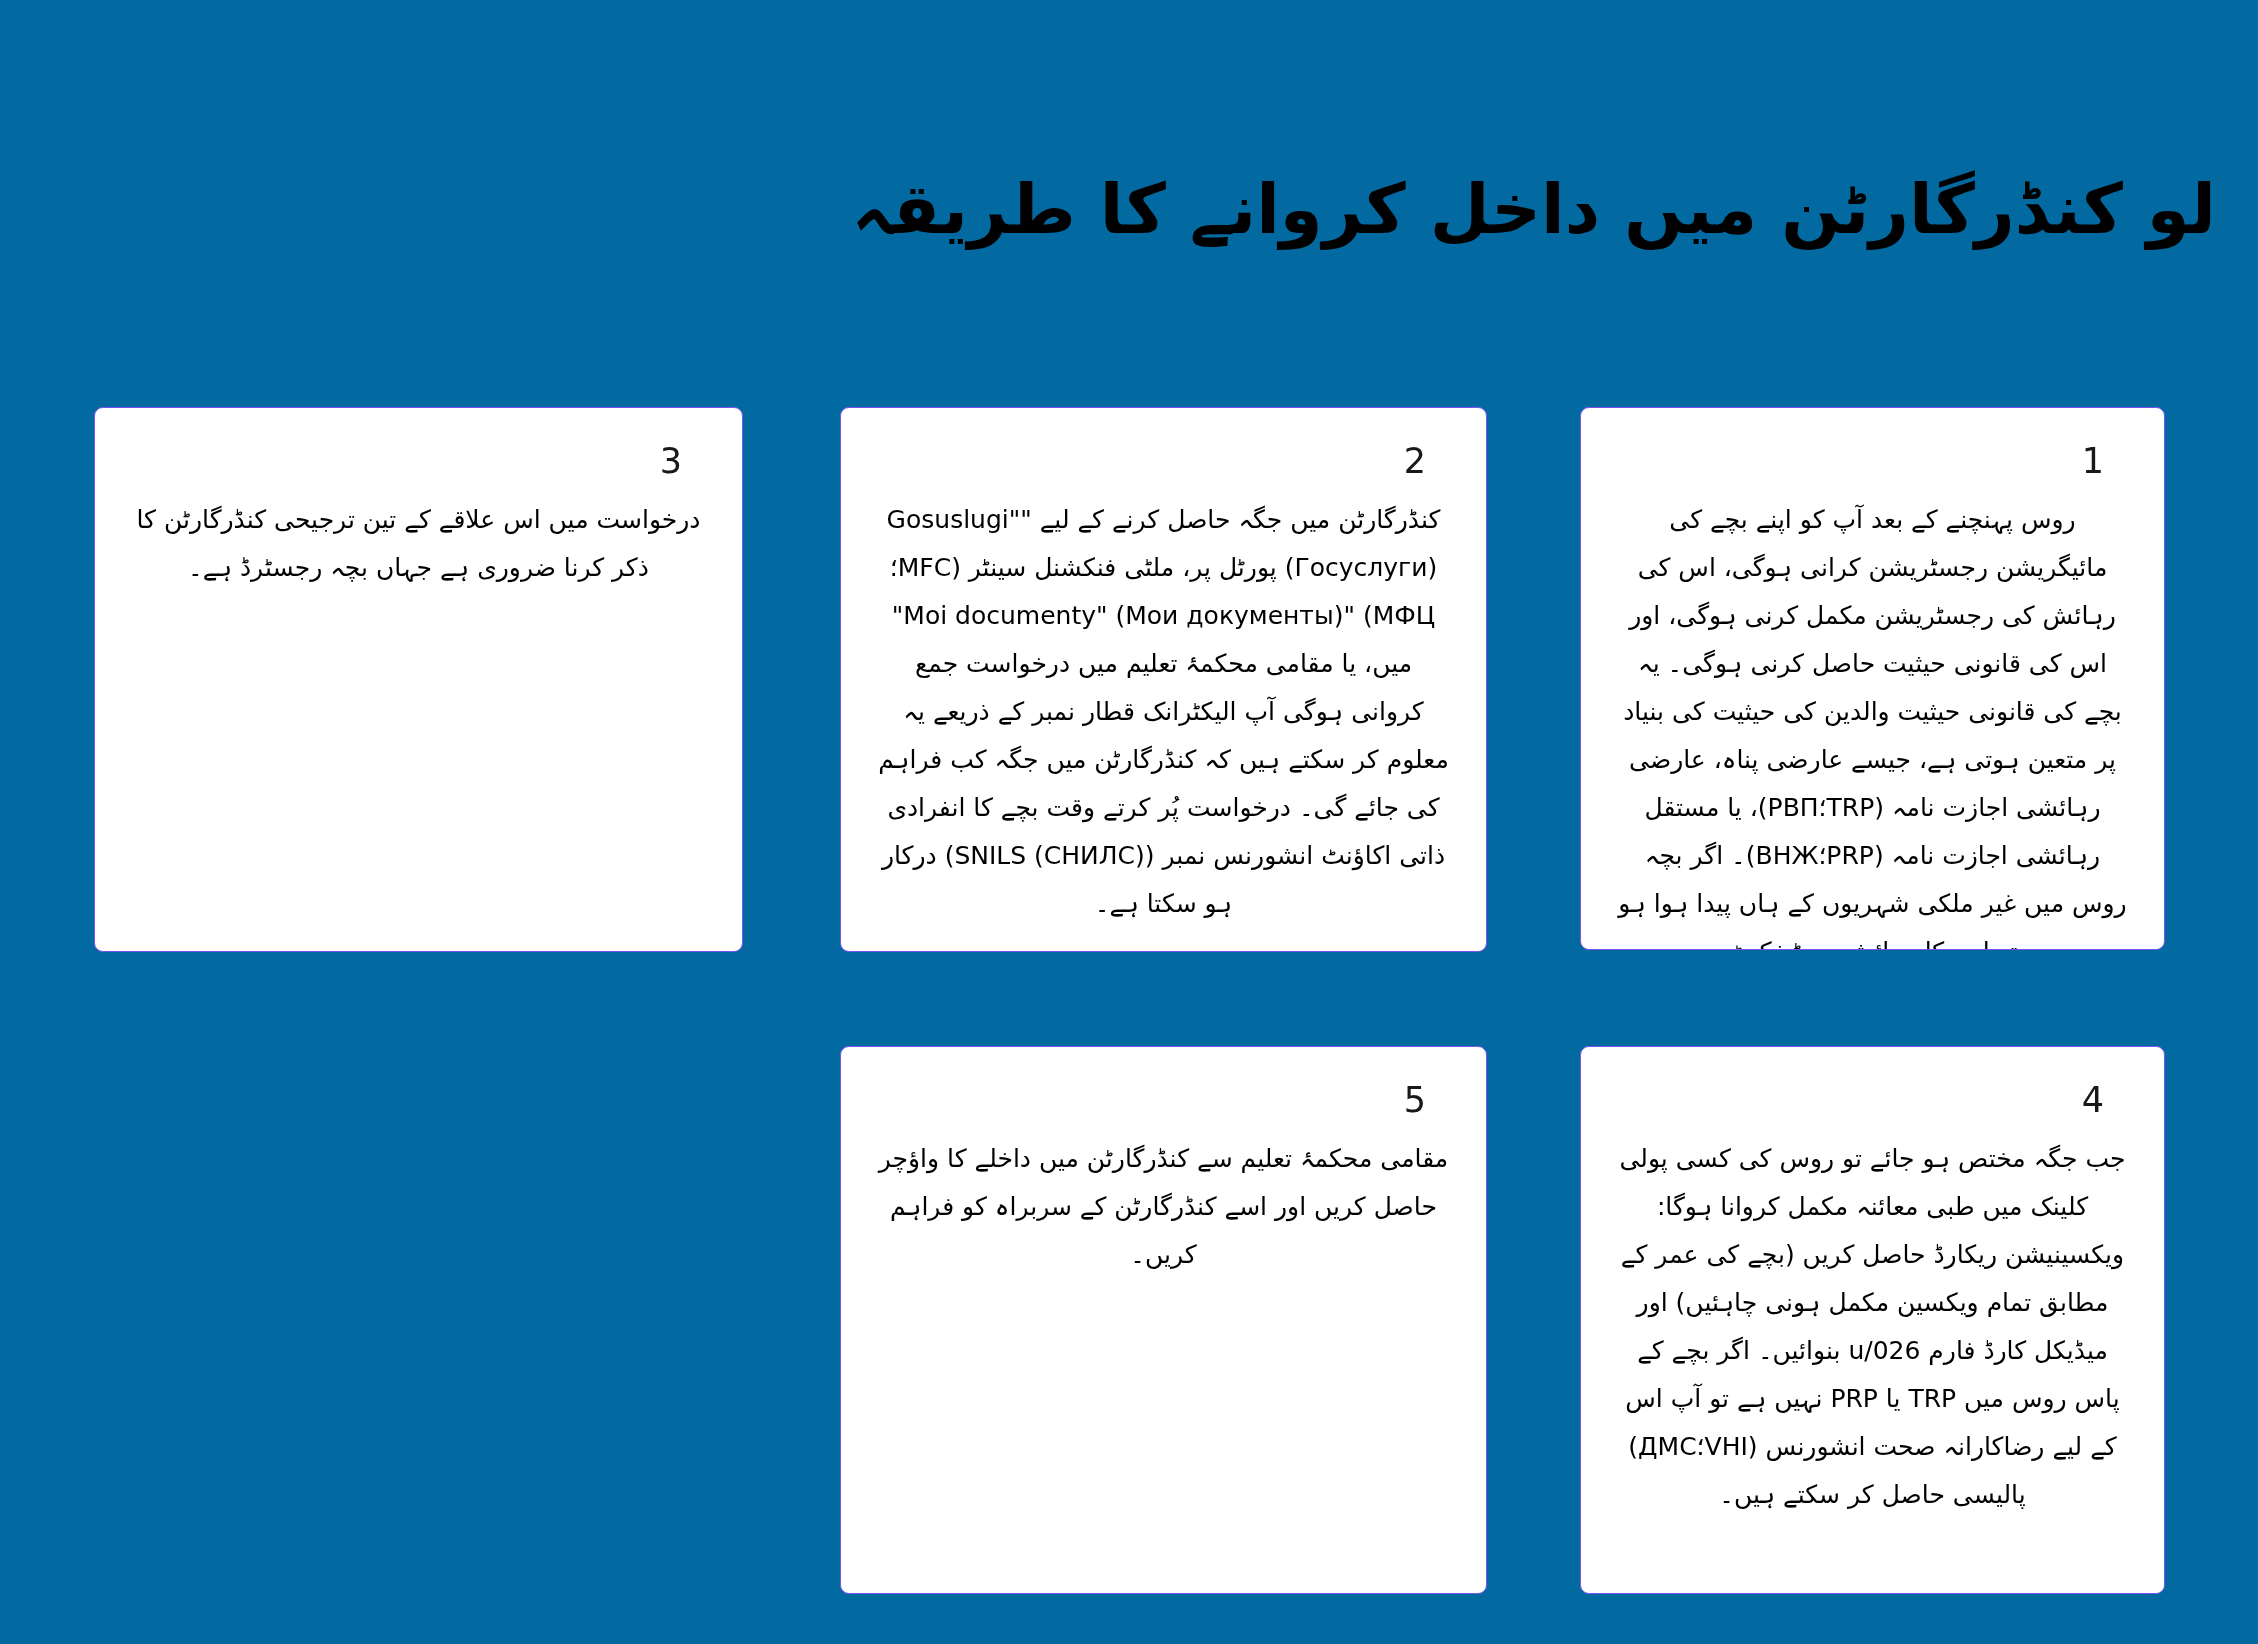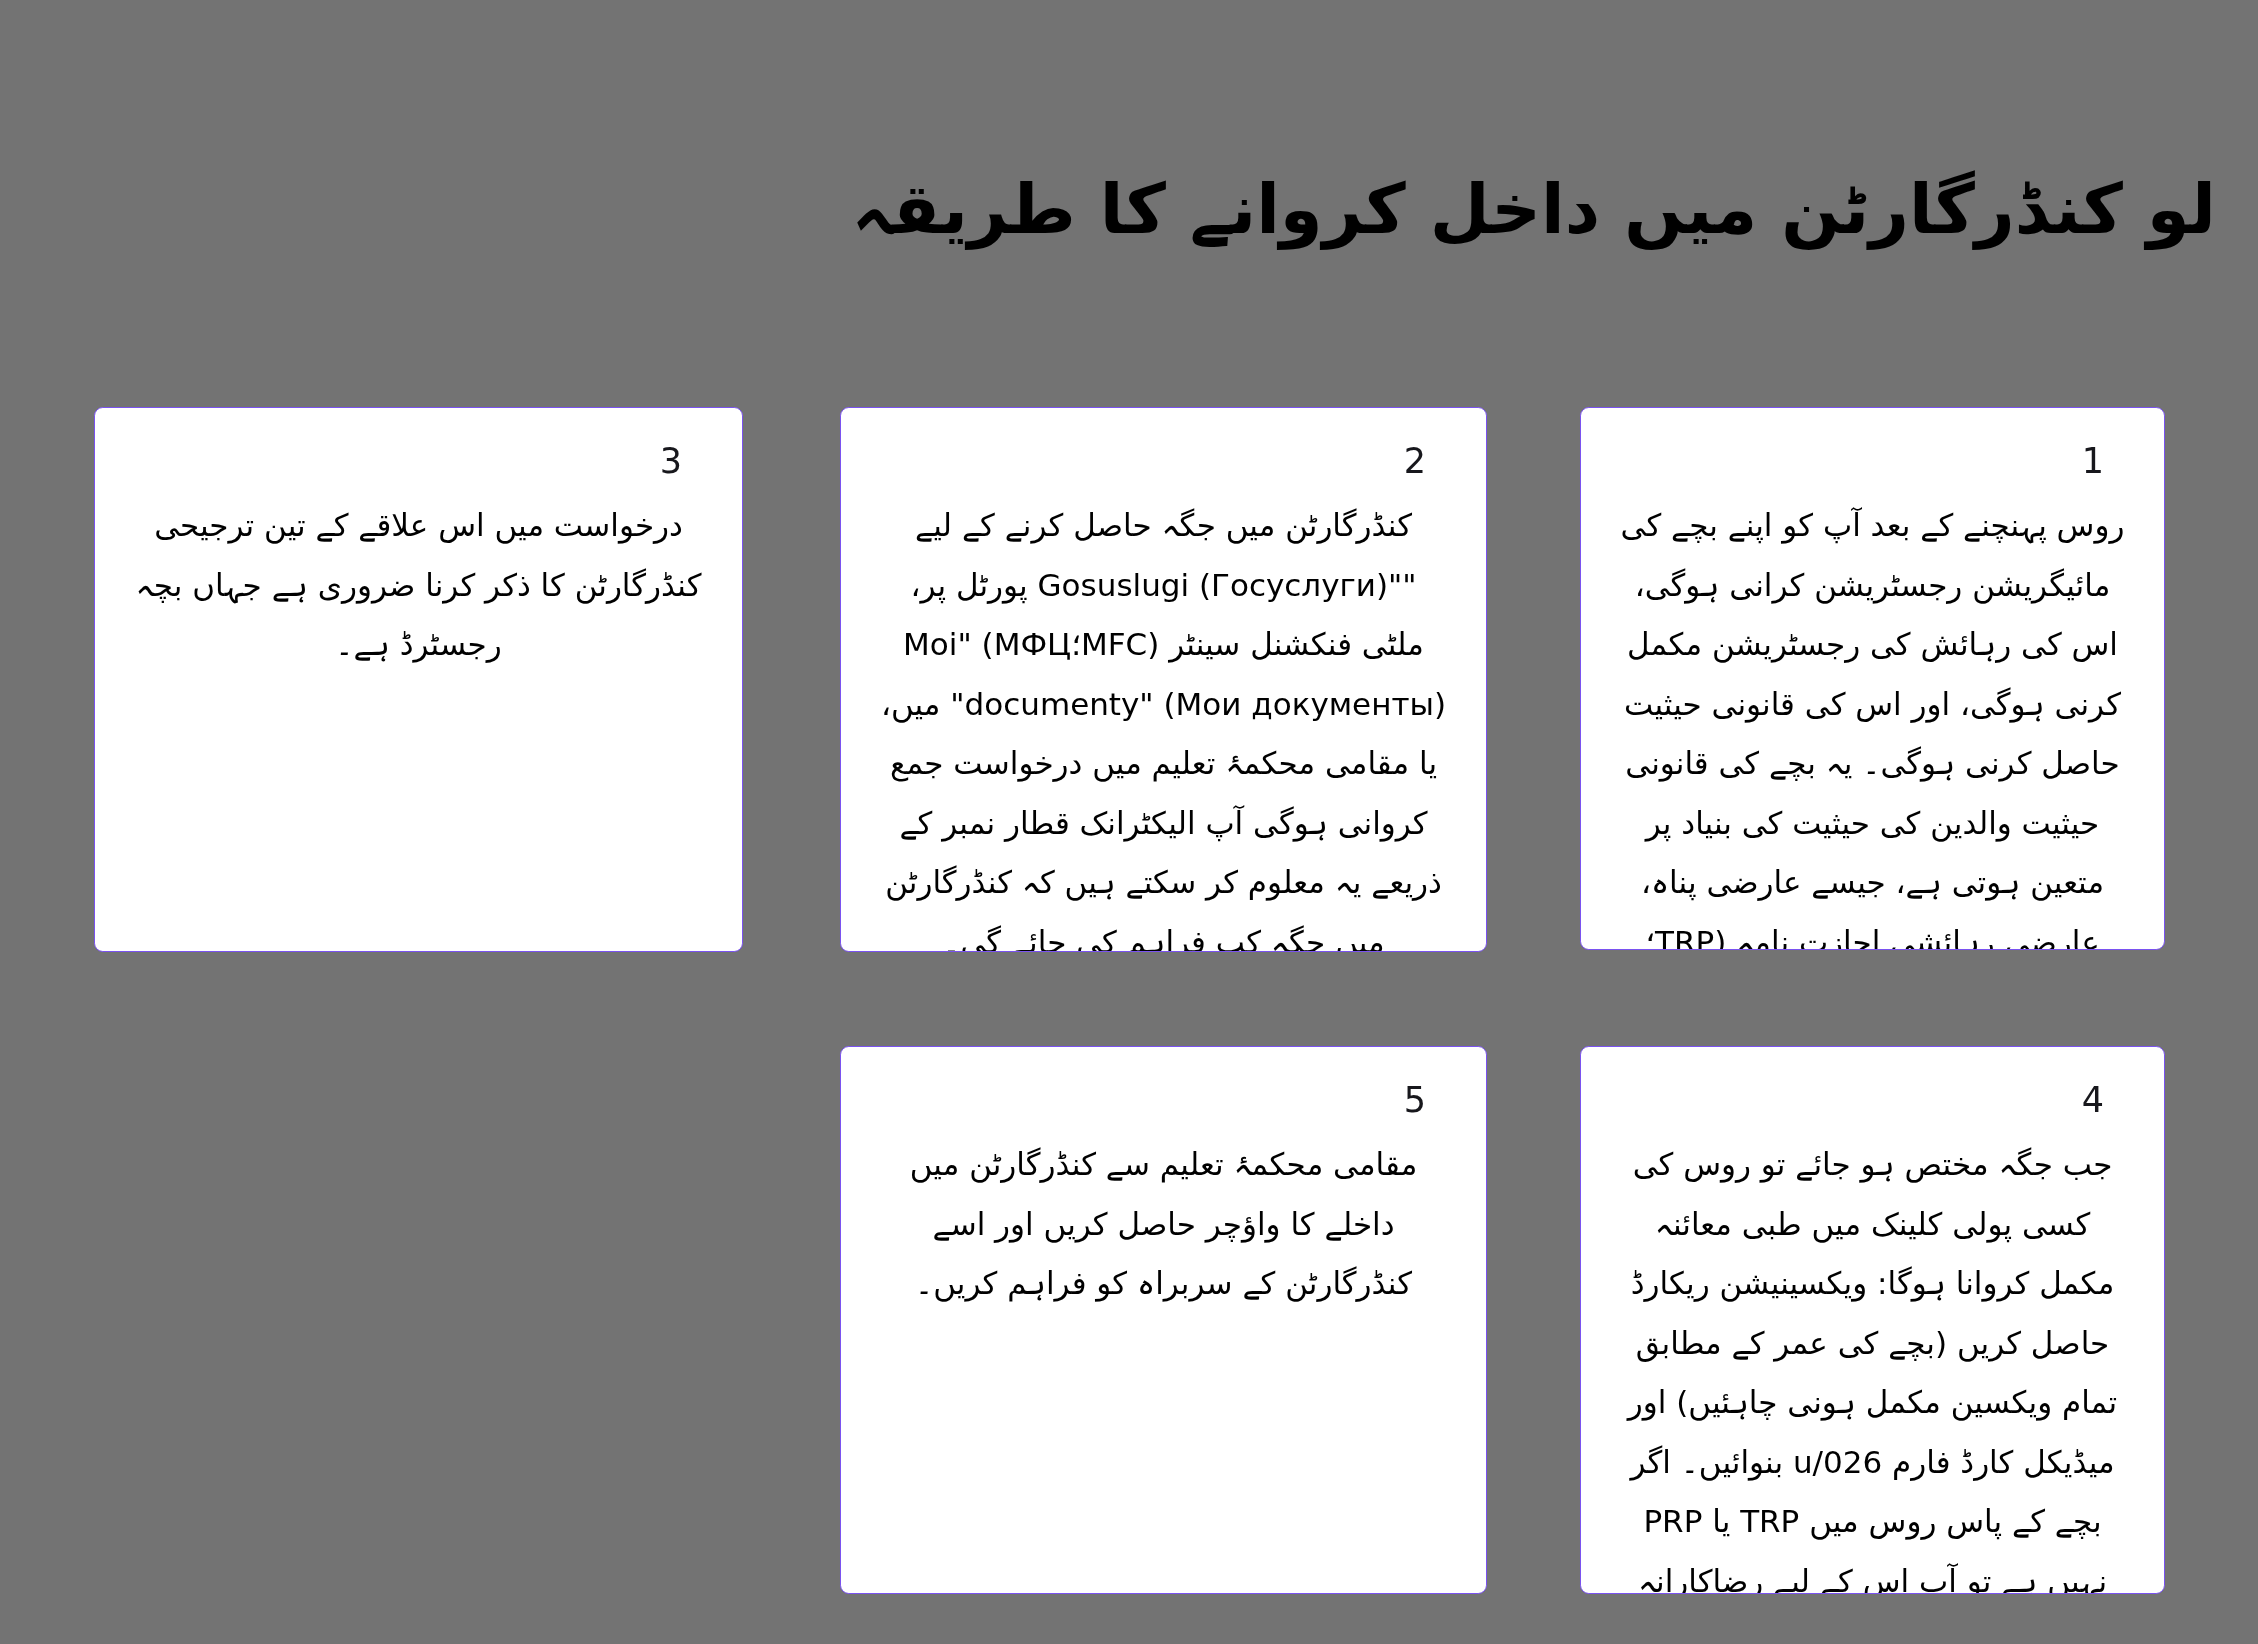--- a/index.html
+++ b/index.html
@@ -9,21 +9,21 @@
     width: 2258px;
     height: 1644px;
     overflow: hidden;
     font-family: "DejaVu Sans", sans-serif;
   }
   .page {
     position: relative;
     width: 2258px;
     height: 1644px;
     direction: rtl;
-    background: #737373;
+    background: #0369a1;
   }
   .page-title {
     position: absolute;
     top: 115px;
     right: 42px;
     left: 42px;
     text-align: right;
     font-size: 69px;
     font-weight: 600;
     color: #000000;
@@ -49,21 +49,21 @@
     padding-right: 23px;
     margin-top: 7px;
     font-size: 35px;
     line-height: 1.1;
     color: #17171c;
     direction: ltr;
   }
   .card-text {
     margin: 16px auto 0;
     text-align: center;
-    font-size: 31px;
+    font-size: 25px;
     line-height: 1.92;
     color: #000000;
     direction: rtl;
     unicode-bidi: plaintext;
   }
   .card-text .bold { font-weight: normal; }
 </style>
 </head>
 <body>
 

